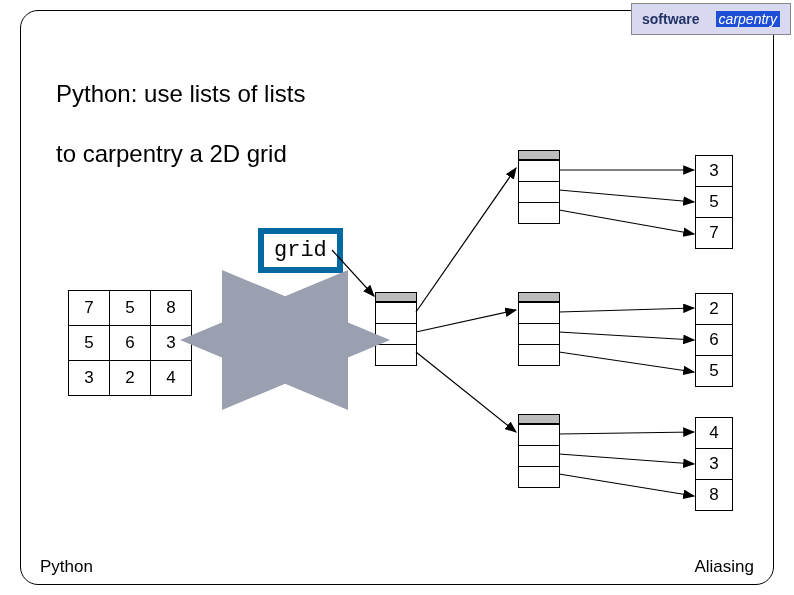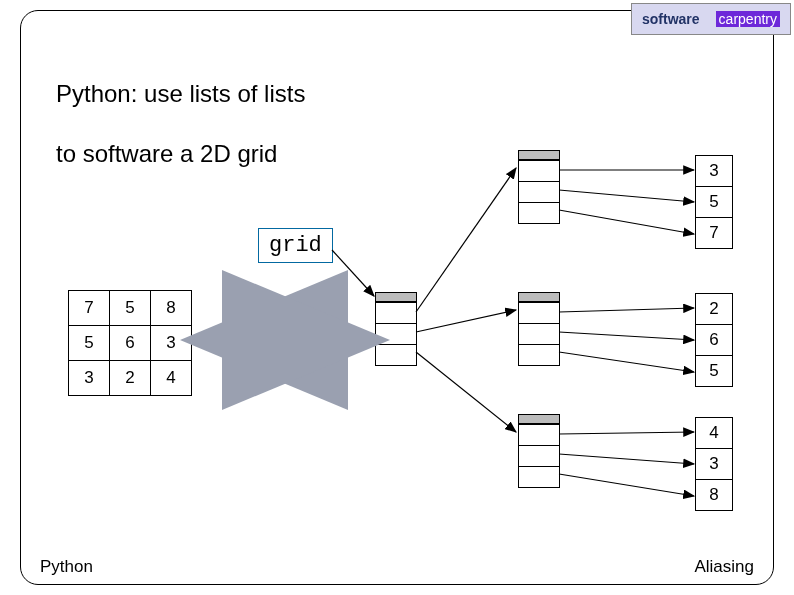--- a/index.html
+++ b/index.html
@@ -30,34 +30,34 @@
     background: #d8d8f0;
     border: 1px solid #888;
     font-size: 14px;
     display: flex;
     align-items: center;
     justify-content: center;
     gap: 16px;
     padding: 0 4px;
   }
   .logo .sw { color: #223366; font-weight: bold; }
-  .logo .cp { color: #fff; background:#6d28d9; padding:0 3px; }
+  .logo .cp { color: #fff; background:#1d4ed8; padding:0 3px;font-style:italic; }
   .heading {
     position: absolute;
     left: 56px;
     font-size: 24px;
     color: #000;
   }
   .h1 { top: 80px; }
   .h2 { top: 140px; }
   .gridlabel {
     position: absolute;
     left: 258px;
     top: 228px;
-    border: 1px solid #0369a1;
+    border: 6px solid #0369a1;
     padding: 4px 10px;
     font-family: "Courier New", monospace;
     font-size: 22px;
   }
   .matrix {
     position: absolute;
     left: 68px;
     top: 290px;
     border-collapse: collapse;
   }
@@ -121,21 +121,21 @@
 <body>
 
 <div class="frame"></div>
 
 <div class="logo">
   <span class="sw">software</span>
   <span class="cp">carpentry</span>
 </div>
 
 <div class="heading h1">Python: use lists of lists</div>
-<div class="heading h2">to software a 2D grid</div>
+<div class="heading h2">to carpentry a 2D grid</div>
 
 <div class="gridlabel">grid</div>
 
 <table class="matrix">
   <tbody>
       <tr>
     <td>7</td>
     <td>5</td>
     <td>8</td>
   </tr>

